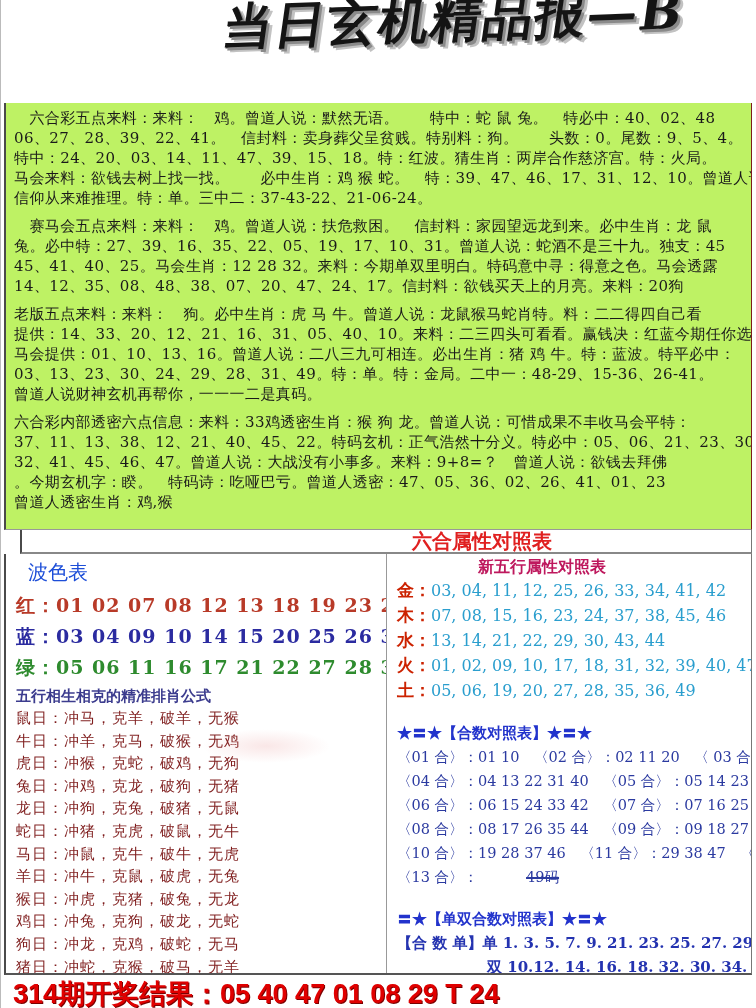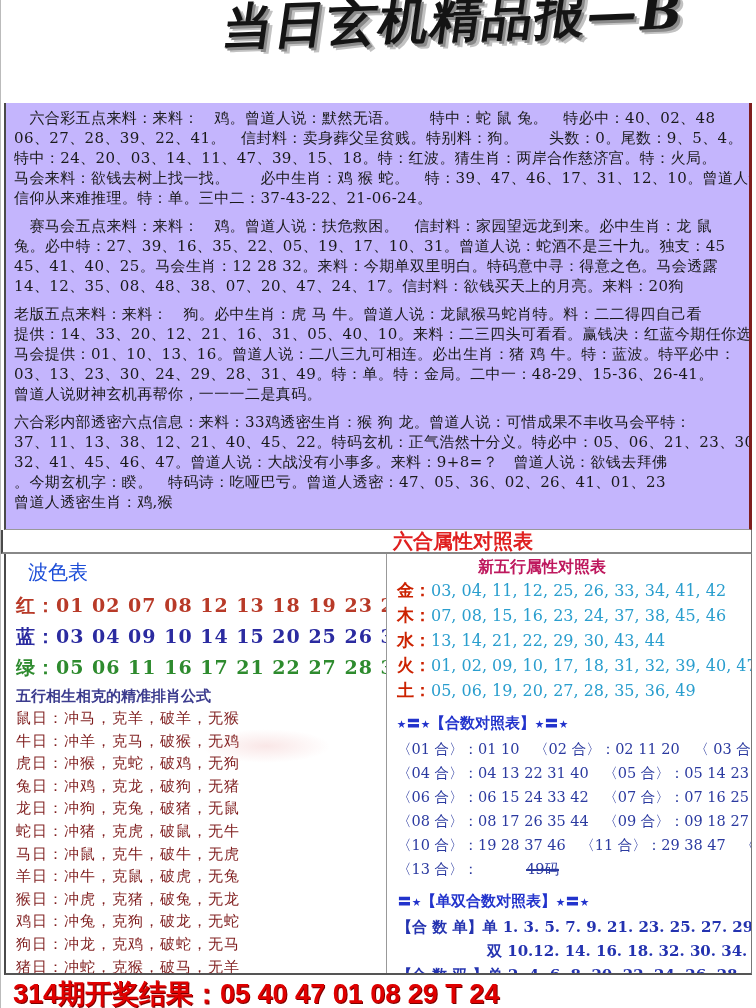--- a/index.html
+++ b/index.html
@@ -29,32 +29,32 @@
   }
   .ribbon { position:absolute; right:6px; top:4px; width:126px; height:92px; z-index:2; }
   .ribbon-label {
     position:absolute; right:36px; top:52px; width:62px; height:25px; z-index:3;
     border:1px solid #333; background:#fff; color:#d40000; font-weight:bold;
     font-size:15px; text-align:center; line-height:24px;
   }
   
   .main-text {
     position:absolute; left:3px; right:4px; top:103px; height:427px;
-    border-left:2px solid #4a4a4a; border-right:3px solid #7f1d1d;
+    border-left:2px solid #4a4a4a; border-right:1px solid #7f1d1d;
     border-bottom:1px solid #999;
-    padding:5px 4px 0 8px; overflow:hidden; background:#c4b5fd;
+    padding:5px 4px 0 8px; overflow:hidden; background:#bef264;
   }
   .para { margin-bottom:8px; }
   .tline {
     font-size:15px; line-height:20px; color:#1a1a1a; white-space:pre;
     letter-spacing:0.4px;
   }
   
   .section-header {
-    position:absolute; left:0; right:4px; top:530px; height:24px;
+    position:absolute; left:19px; right:4px; top:530px; height:24px;
     border-left:2px solid #4a4a4a; border-right:1px solid #777;
     border-bottom:2px solid #888; background:#fff;
   }
   .section-header span {
     display:inline-block; margin-left:390px; font-size:20px; font-weight:bold;
     color:#e02020; line-height:22px; font-family:"Liberation Sans", sans-serif;
   }
   
   .bottom {
     position:absolute; left:3px; right:4px; top:554px; height:421px;
@@ -72,21 +72,21 @@
   .zodiac { color:#7f1d1d; font-size:15px; line-height:22.6px; letter-spacing:1px; white-space:pre; }
   .smudge {
     position:absolute; left:195px; top:175px; width:130px; height:34px;
     background:radial-gradient(ellipse at center, rgba(225,120,120,0.18), rgba(225,120,120,0) 70%);
     pointer-events:none;
   }
   .five-title { color:#be185d; font-size:16px; font-weight:bold; text-align:center; padding-right:60px; line-height:22px; }
   .el-row { white-space:pre; line-height:24px; font-size:16px; }
   .el-label { color:#cc2200; font-weight:bold; font-size:17px; }
   .el-nums { color:#2a9ece; }
-  .hesu-title { color:#2233cc; font-size:15px; font-weight:bold; line-height:24px; margin-top:10px; font-family:Liberation Mono, monospace; }
+  .hesu-title { color:#2233cc; font-size:15px; font-weight:bold; line-height:24px; margin-top:18px; font-family:Liberation Serif, serif; }
   .hesu-line { color:#2b3aa0; font-size:14.5px; line-height:24px; white-space:pre; }
   .strike { text-decoration:line-through; text-decoration-thickness:2px;margin-left:48px; }
   .ds-line { color:#2433b0; font-size:15px; line-height:24px; white-space:pre; font-weight:bold; }
   .ds-indent { padding-left:90px; }
 </style>
 </head>
 <body>
 
 <div class="page">
 

